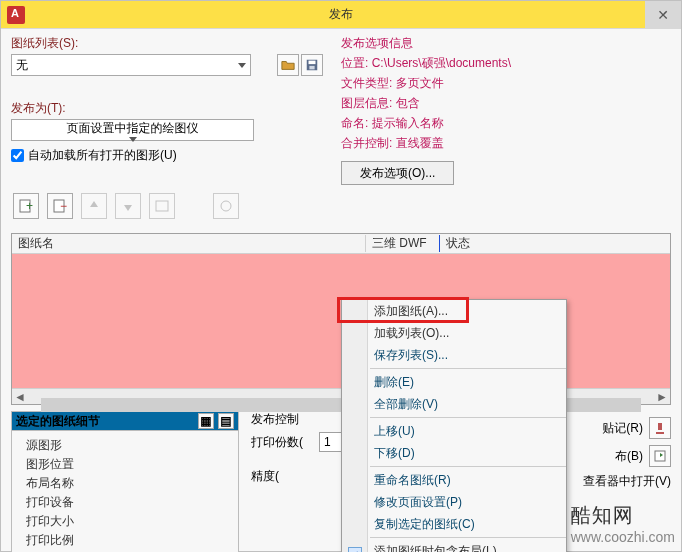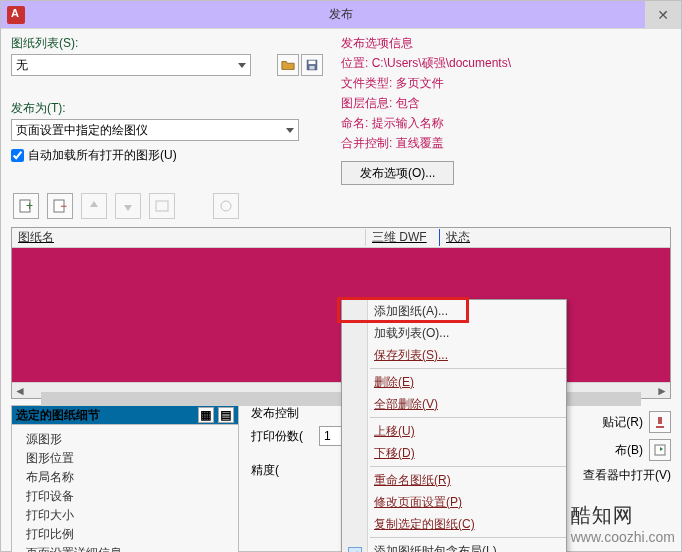--- a/index.html
+++ b/index.html
@@ -1,39 +1,39 @@
 <!DOCTYPE html>
 <html><head>
 <meta charset="utf-8">
 <style>
 * { margin:0; padding:0; box-sizing:border-box; font-family:"Microsoft YaHei","SimSun",sans-serif; font-size:12px; }
 body { background:#fff; }
 .window { width:682px; height:552px; background:#f7f7f7; border:1px solid #c0c0c0; position:relative; }
-.titlebar { height:28px; background:#c4b5fd; border-bottom:1px solid #d8d8d8; position:relative; display:flex; align-items:center; }
+.titlebar { height:28px; background:#fde047; border-bottom:1px solid #d8d8d8; position:relative; display:flex; align-items:center; }
 .logo { width:18px; height:18px; margin:0 6px; background:#c93030; border-radius:2px; position:relative; }
 .logo::after { content:"A"; color:#fff; font-size:11px; font-weight:bold; position:absolute; left:4px; top:1px; }
 .title { position:absolute; left:50%; transform:translateX(-50%); color:#333; }
 .closebtn { position:absolute; right:0; top:0; width:36px; height:28px; background:#d8d8d8; color:#555; display:flex; align-items:center; justify-content:center; font-size:14px; }
 .content { padding:6px 10px 8px 10px; height:calc(100% - 28px); position:relative; }
 .row { display:flex; }
 .col-left { width:312px; }
 .col-right { flex:1; padding-left:18px; }
-.lbl { color:#14532d; margin-bottom:2px; display:block; }
+.lbl { color:#7f1d1d; margin-bottom:2px; display:block; }
 .combo { width:240px; height:22px; border:1px solid #a9a9a9; background:#fff; display:flex; align-items:center; justify-content:space-between; padding:0 4px; }
 .combo .arrow { width:0; height:0; border-left:4px solid transparent; border-right:4px solid transparent; border-top:5px solid #555; }
 .iconbtn { width:22px; height:22px; border:1px solid #a9a9a9; background:#fafafa; display:inline-flex; align-items:center; justify-content:center; vertical-align:top; margin-left:2px; }
 .open-icon svg, .save-icon svg { width:14px; height:14px; }
 .chk { display:flex; align-items:center; margin-top:6px; }
 .chk input { margin-right:4px; }
 .info-line { color:#be185d; margin-bottom:3px; white-space:nowrap; }
 .wide-btn { margin-top:6px; padding:0 18px; height:24px; border:1px solid #a0a0a0; background:#f0f0f0; display:inline-flex; align-items:center; }
 .toolbar2 { margin-top:8px; display:flex; gap:6px; }
 .toolbar2 .iconbtn { width:26px; height:26px; }
 .iconbtn.disabled { opacity:.55; }
-.listbox { margin-top:8px; border:1px solid #a0a0a0; background:#be185d; height:172px; position:relative;text-decoration:underline; }
+.listbox { margin-top:14px; border:1px solid #a0a0a0; background:#fca5a5; height:172px; position:relative; }
 .listhdr { height:20px; background:#f4f4f4; border-bottom:1px solid #d0d0d0; display:flex; align-items:center; font-size:12px; color:#333; }
 .listhdr span { padding-left:6px; }
 .hc1{width:354px;border-right:1px solid #d0d0d0;} .hc2{width:74px;border-right:1px solid #1d4ed8;} .hc3{width:140px;border-right:1px solid #d0d0d0;} .hc4{flex:1;}
 .hscroll { position:absolute; bottom:0; left:0; right:0; height:16px; background:#ececec; border-top:1px solid #d0d0d0; display:flex; align-items:center; }
 .hscroll .trk { flex:1; position:relative; }
 .hscroll .thumb { position:absolute; left:0; top:0; width:96%; height:14px; margin:1px 2%; background:#cfcfcf; }
 .hscroll .ar { width:16px; height:16px; display:flex; align-items:center; justify-content:center; color:#666; }
 .bottom { display:flex; margin-top:6px; gap:12px; }
 .panel-left { width:228px; }
 .panel-hdr { height:20px; background:#0369a1; border:1px solid #bcbcbc; display:flex; align-items:center; justify-content:space-between; padding:0 4px; font-weight:bold; }
@@ -45,21 +45,21 @@
 .stepper { display:flex; }
 .stepper input { width:120px; height:20px; border:1px solid #a0a0a0; padding:0 4px; }
 .stepper .sbtns { width:16px; display:flex; flex-direction:column; }
 .stepper .sb { flex:1; border:1px solid #a0a0a0; border-left:0; font-size:7px; display:flex; align-items:center; justify-content:center; }
 .panel-right { width:146px; }
 .panel-right .rrow { display:flex; align-items:center; justify-content:flex-end; margin:6px 0; gap:6px; }
 .rrow .ib { width:22px; height:22px; border:1px solid #a0a0a0; background:#fafafa; display:flex; align-items:center; justify-content:center; }
 .ctx { position:absolute; left:340px; top:270px; width:226px; background:#f7f7f7; border:1px solid #9c9c9c; box-shadow:2px 2px 5px rgba(0,0,0,.25); z-index:50; }
 .ctx .gutter { position:absolute; left:0; top:0; bottom:0; width:26px; background:#eee; border-right:1px solid #d6d6d6; }
 .ctx .item { position:relative; height:22px; display:flex; align-items:center; padding-left:32px; color:#333; }
-.ctx .item.disabled { color:#7f1d1d;text-decoration:underline; }
+.ctx .item.disabled { color:#0c4a6e; }
 .ctx .sep { height:1px; background:#ccc; margin:2px 0 2px 28px; }
 .ctx .chk { position:absolute; left:6px; width:14px; height:14px; background:#d6e8ff; border:1px solid #6fa4d8; display:flex; align-items:center; justify-content:center; color:#1a5db3; font-size:10px; }
 .redbox { position:absolute; left:336px; top:268px; width:132px; height:26px; border:3px solid #e12020; z-index:60; pointer-events:none; }
 .watermark { position:absolute; right:6px; bottom:6px; display:flex; align-items:center; gap:6px; z-index:5; }
 .watermark .wlogo { width:28px; height:28px; border:2px solid #2a6fd6; border-radius:50%; display:flex; align-items:center; justify-content:center; color:#f28c00; font-weight:bold; font-size:13px; background:#404040;text-decoration:underline; }
 .watermark .wt1 { font-size:20px; color:#2f2f2f; letter-spacing:1px; }
 .watermark .wt2 { font-size:14px; color:#888; }
 .smallicons { display:flex; gap:2px; }
 </style>
 </head>
@@ -91,21 +91,21 @@
           <span class="iconbtn save-icon">
               <svg viewBox="0 0 16 16">
                 <rect x="2" y="2" width="12" height="12" fill="#5a6b8a"></rect>
                 <rect x="4" y="3" width="8" height="4" fill="#fff"></rect>
                 <rect x="5" y="9" width="6" height="4" fill="#cfd6e2"></rect>
               </svg>
             </span>
         </div>
 
         <span class="lbl" style="margin-top:24px;">发布为(T):</span>
-        <div class="combo" style="width:288px;">
+        <div class="combo" style="width:243px;flex-direction:column;">
           <span>页面设置中指定的绘图仪</span>
           <span class="arrow"></span>
         </div>
 
         <label class="chk">
           <input type="checkbox" checked="" style="">
           <span>自动加载所有打开的图形(U)</span>
         </label>
       </div>
 

